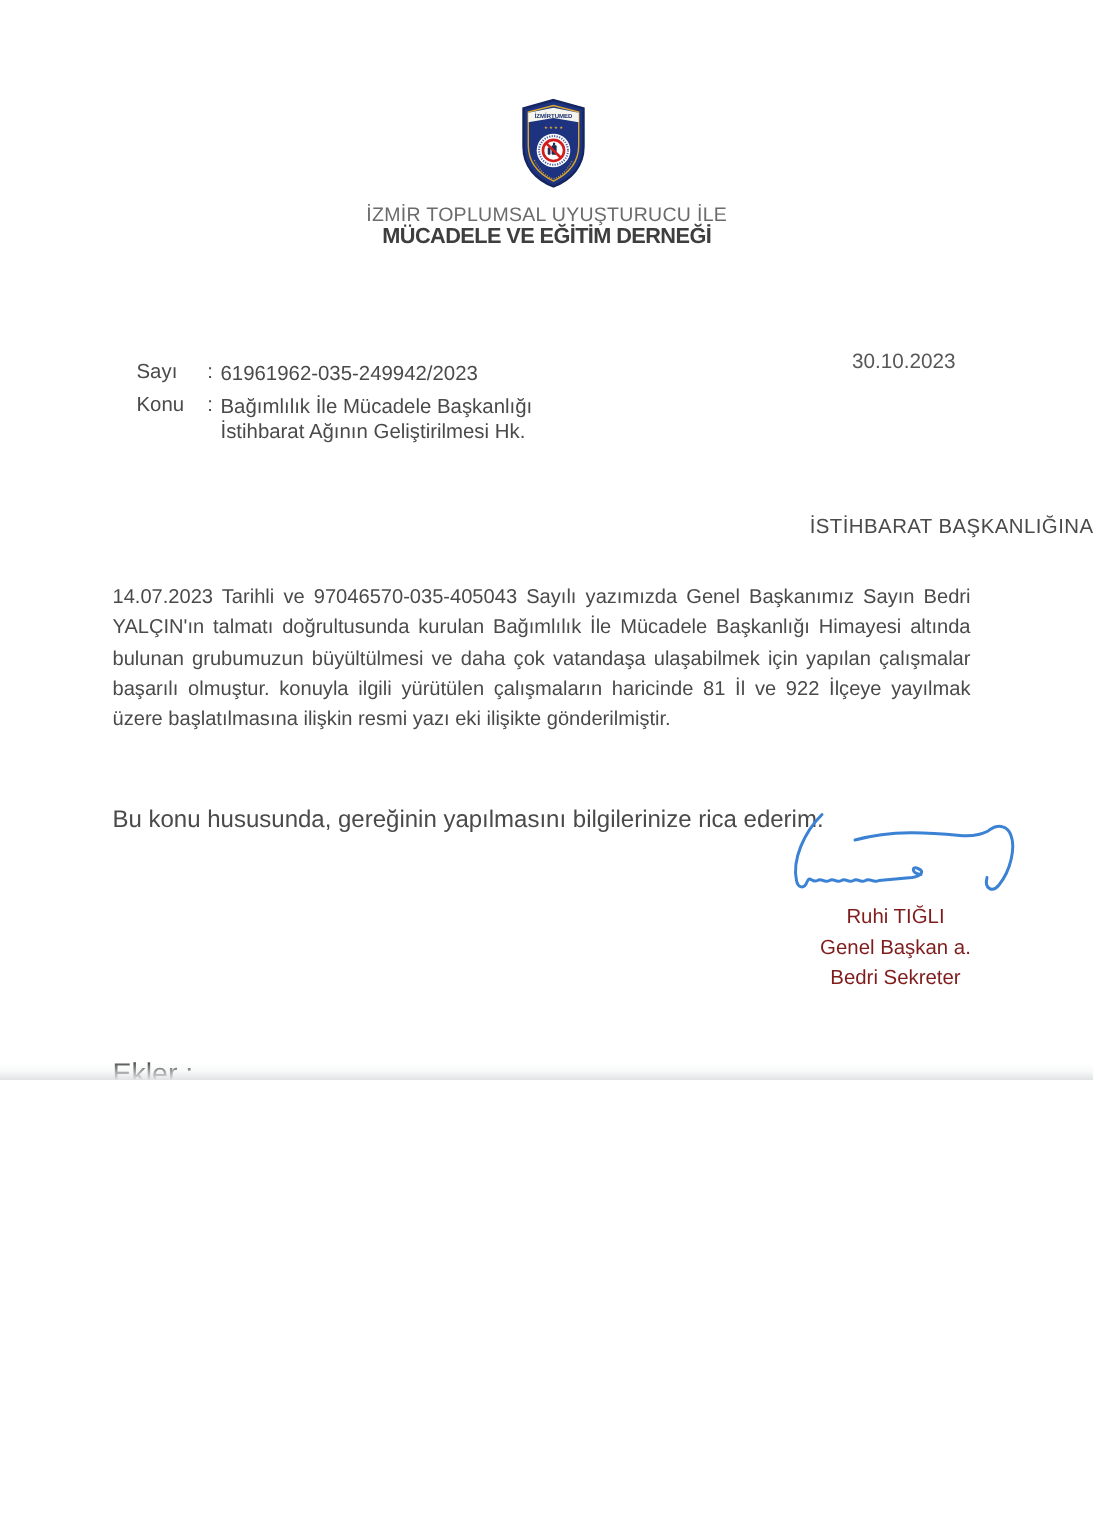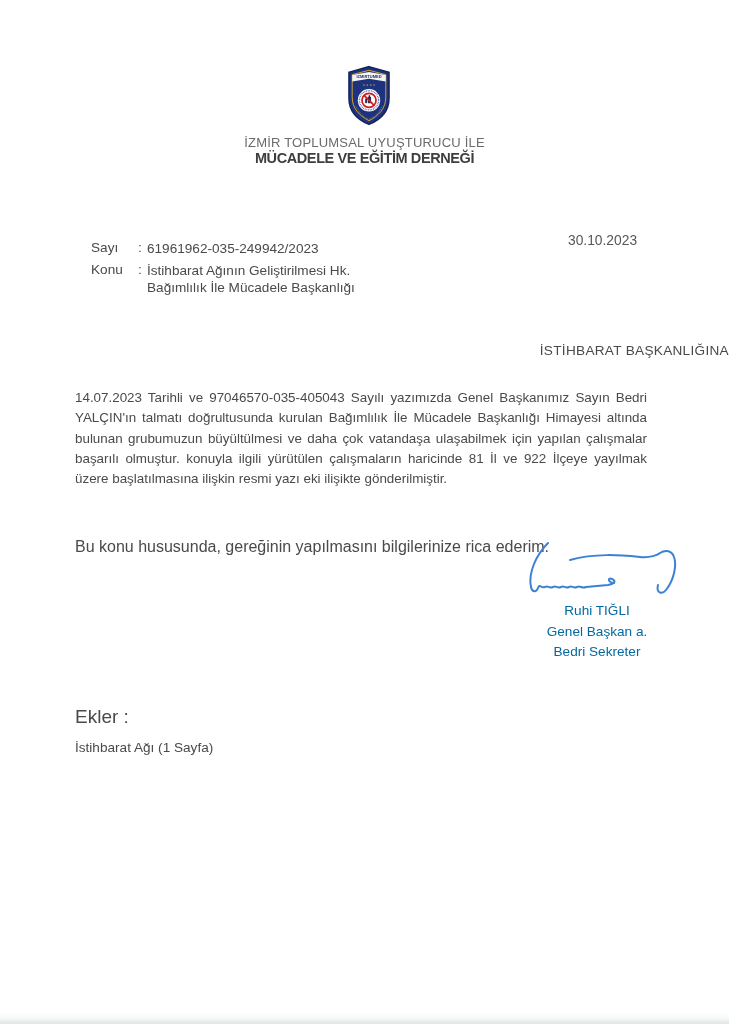--- a/index.html
+++ b/index.html
@@ -1,19 +1,19 @@
 <!DOCTYPE html>
 <html><head>
 <meta charset="utf-8">
 <style>
   * { margin:0; padding:0; box-sizing:border-box; }
   html,body { background:#ffffff; }
   body { font-family:"Liberation Sans","DejaVu Sans",sans-serif; }
   .page {
-    position:relative; width:729px; height:1024px;
+    position:relative; width:729px; height:720px;
     background:#ffffff; overflow:hidden; margin:0 auto;
   }
   
   .emblem { position:absolute; left:345px; top:65px; width:48px; height:61px; }
   
   .org-line1 {
     position:absolute; top:135px; left:0; width:729px; text-align:center;
     font-size:13px; color:#6b6b6b; letter-spacing:0.2px;
   }
   .org-line2 {
@@ -47,21 +47,21 @@
     text-align:justify;
   }
   .para2 {
     position:absolute; left:75px; top:500px; width:572px;
     font-size:16px; line-height:20.3px; color:#4a4a4a;margin-top:37px;
   }
   
   .sig-scribble { position:absolute; left:500px; top:535px; width:190px; height:70px; }
   .sig-block {
     position:absolute; left:512px; top:601px; width:170px; text-align:center;
-    font-size:13.6px; color:#0369a1; line-height:20.5px;
+    font-size:13.6px; color:#7f1d1d; line-height:20.5px;
   }
   
   .ekler-label {
     position:absolute; left:75px; top:706px;
     font-size:19px; color:#4a4a4a;
   }
   .ekler-item {
     position:absolute; left:75px; top:740px;
     font-size:13.6px; color:#4a4a4a;
   }
@@ -110,22 +110,22 @@
   <div class="meta">
     <div class="meta-row">
       <span class="meta-label">Sayı</span>
       <span class="meta-colon">:</span>
       <span class="meta-value">61961962-035-249942/2023</span>
     </div>
     <div class="meta-row konu-row">
       <span class="meta-label">Konu</span>
       <span class="meta-colon">:</span>
       <span class="meta-value">
+        <div>Bağımlılık İle Mücadele Başkanlığı</div>
         <div>İstihbarat Ağının Geliştirilmesi Hk.</div>
-        <div>Bağımlılık İle Mücadele Başkanlığı</div>
       </span>
     </div>
   </div>
 
   <div class="recipient">İSTİHBARAT BAŞKANLIĞINA</div>
 
   <div class="para1">14.07.2023 Tarihli ve 97046570-035-405043 Sayılı yazımızda Genel Başkanımız Sayın Bedri YALÇIN'ın talmatı doğrultusunda kurulan Bağımlılık İle Mücadele Başkanlığı Himayesi altında bulunan grubumuzun büyültülmesi ve daha çok vatandaşa ulaşabilmek için yapılan çalışmalar başarılı olmuştur. konuyla ilgili yürütülen çalışmaların haricinde 81 İl ve 922 İlçeye yayılmak üzere başlatılmasına ilişkin resmi yazı eki ilişikte gönderilmiştir.</div>
   <div class="para2">Bu konu hususunda, gereğinin yapılmasını bilgilerinize rica ederim.</div>
 
   <div class="sig-scribble">

